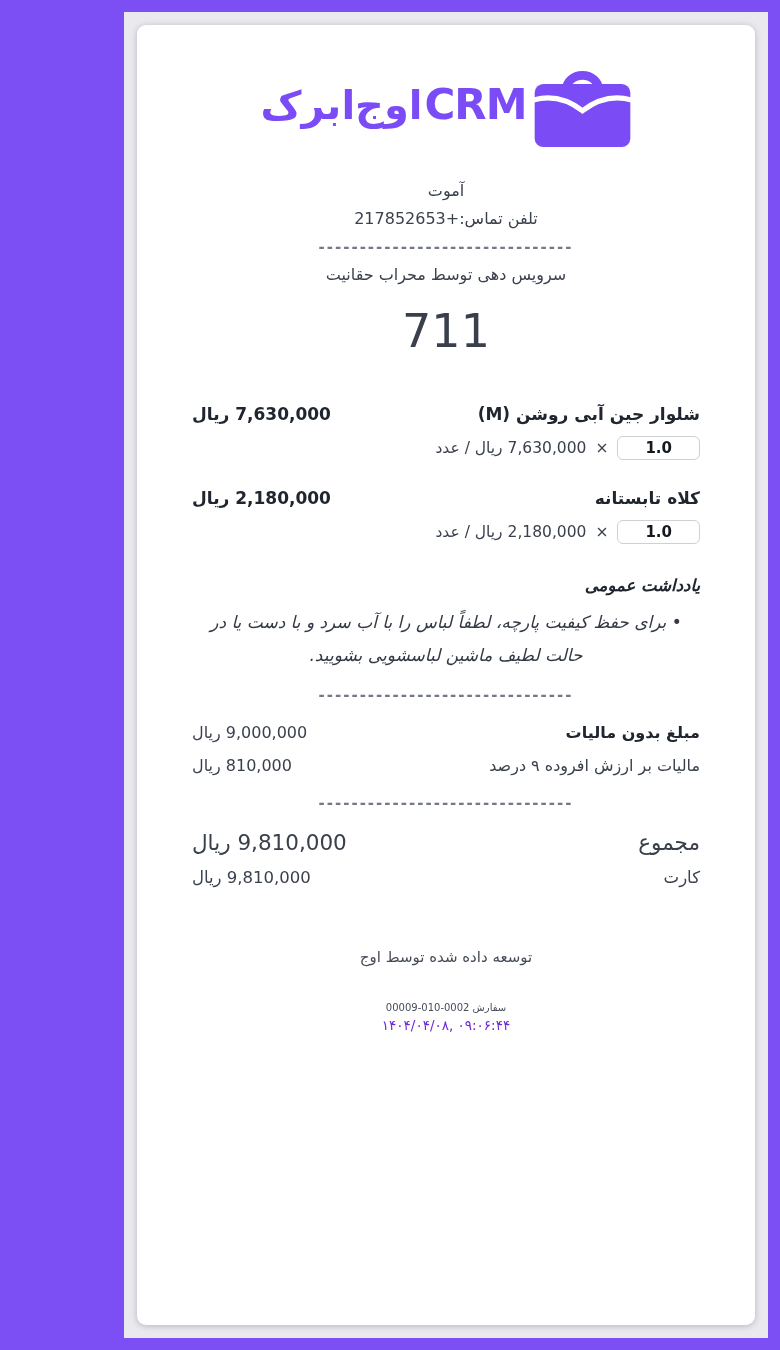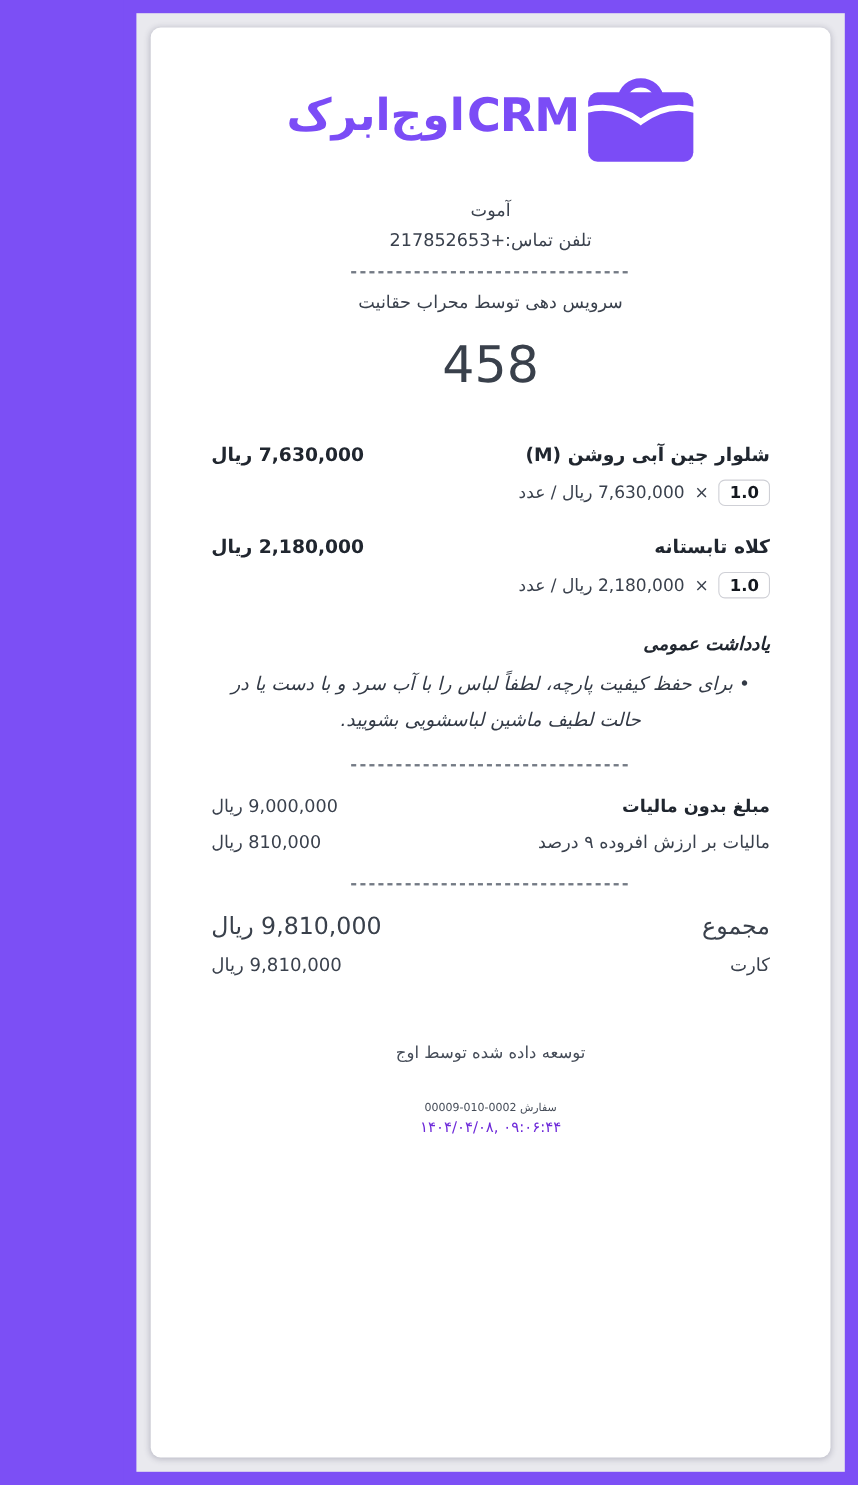--- a/index.html
+++ b/index.html
@@ -48,21 +48,21 @@
     display: flex; justify-content: space-between; align-items: baseline;
     font-weight: bold; font-size: 17px; line-height: 24px; color: #20262f;
   }
   .item-qty {
     margin-top: 10px; display: flex; align-items: center; gap: 9px;
     font-size: 15.5px; color: #3a414d;
   }
   .qty-badge {
     direction: ltr; display: inline-block;
     border: 1px solid #cfd0d6; border-radius: 6px; background: #fff;
-    padding: 2px 9px; font-weight: bold; font-size: 15px; color: #14181f;
+    padding: 2px 27px; font-weight: bold; font-size: 15px; color: #14181f;
   }
   .times { color: #3a414d; }
   
   .note { margin-top: 30px; padding: 0 55px; font-style: italic; }
   .note-title { font-weight: bold; font-size: 16.5px; line-height: 24px; color: #20262f; text-align: start; }
   .note-body { margin-top: 8px; text-align: center; font-size: 17px; line-height: 33px; color: #333a46; }
   .sep-mid { margin-top: 12px; }
   
   .totals { margin-top: 10px; padding: 0 55px; }
   .t-row {
@@ -103,21 +103,21 @@
       </svg>
     </div>
 
     <div class="store">
       <div>آموت</div>
       <div>تلفن تماس:+217852653</div>
       <div class="sep-line">-------------------------------</div>
       <div>سرویس دهی توسط محراب حقانیت</div>
     </div>
 
-    <div class="order-no">458</div>
+    <div class="order-no">711</div>
 
     <div class="items">
 
       <div class="item">
         <div class="item-head">
           <span>شلوار جین آبی روشن (M)</span>
           <span>7,630,000 ریال</span>
         </div>
         <div class="item-qty">
           <span class="qty-badge">1.0</span>

